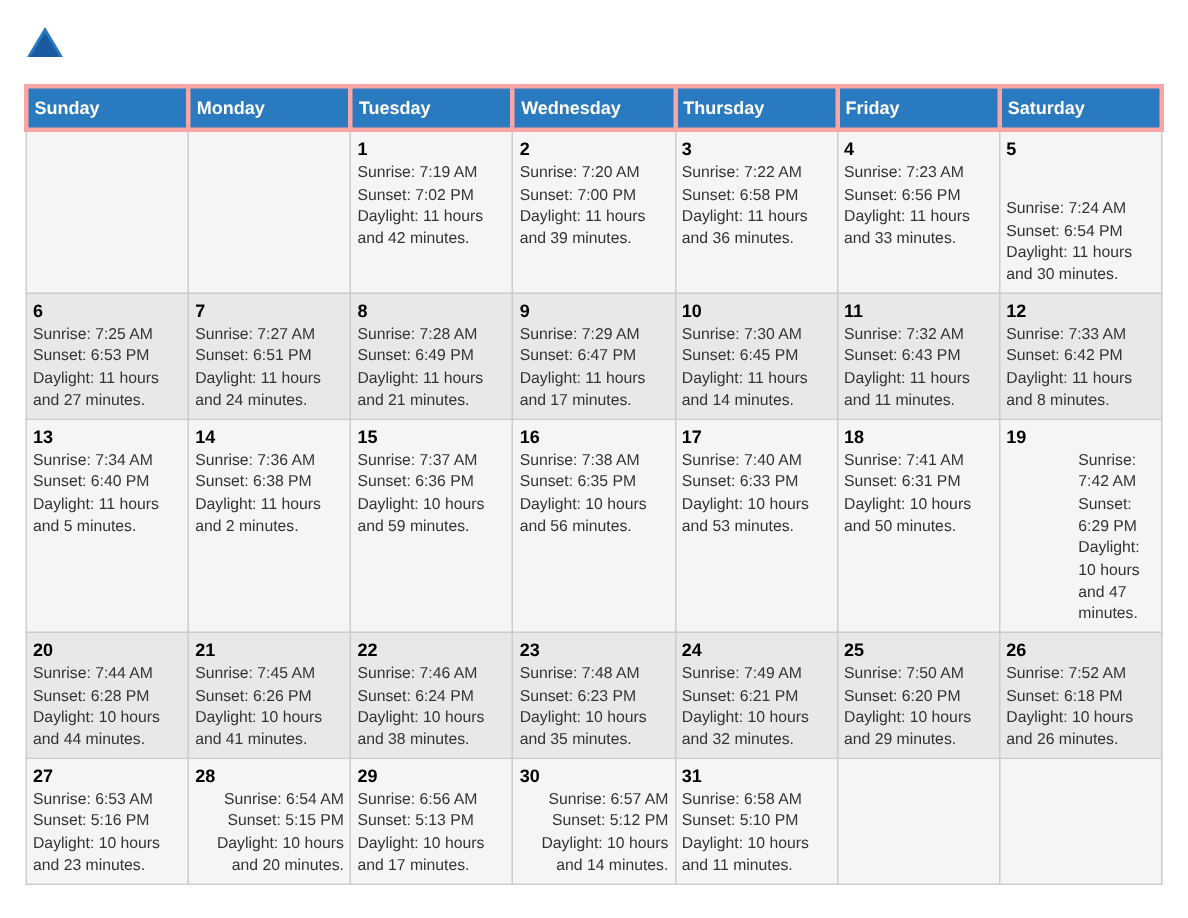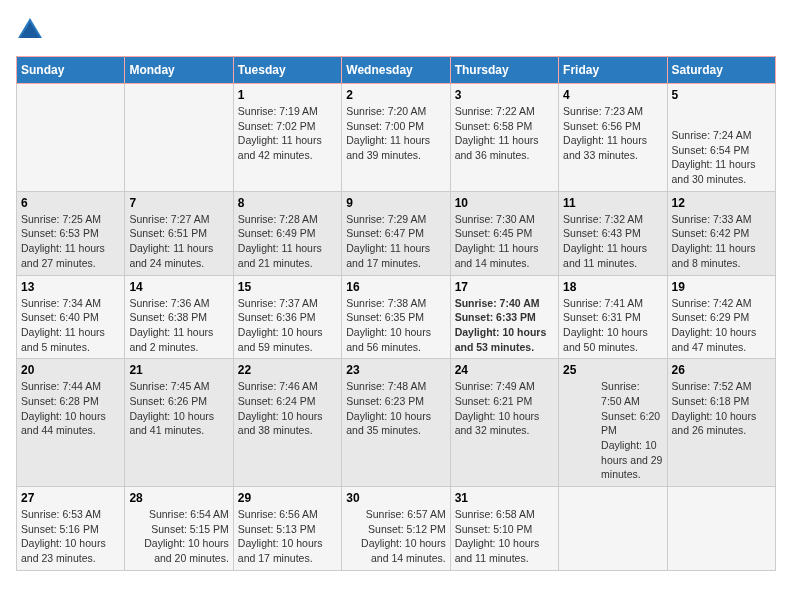--- a/index.html
+++ b/index.html
@@ -48,21 +48,21 @@
       width: 100%;
       border-collapse: collapse;
       font-size: 11px;
     }
     thead tr th {
       background: #2a7abf;
       color: #fff;
       padding: 6px 4px;
       text-align: left;
       font-size: 12px;
-      border: 1px solid #fca5a5;
+      border: 3px solid #fca5a5;
     }
     tbody tr {
       vertical-align: top;
     }
     tbody tr:nth-child(odd) {
       background: #f5f5f5;
     }
     tbody tr:nth-child(even) {
       background: #e8e8e8;
     }
@@ -215,33 +215,33 @@
 Daylight: 10 hours and 59 minutes.</div>
         </td>
         <td>
           <span class="day-number">16</span>
           <div class="day-info" style="white-space: pre-line;">Sunrise: 7:38 AM
 Sunset: 6:35 PM
 Daylight: 10 hours and 56 minutes.</div>
         </td>
         <td>
           <span class="day-number">17</span>
-          <div class="day-info" style="white-space: pre-line; font-weight: bold;">Sunrise: 7:40 AM
+          <div class="day-info" style="white-space: pre-line;">Sunrise: 7:40 AM
 Sunset: 6:33 PM
 Daylight: 10 hours and 53 minutes.</div>
         </td>
         <td>
           <span class="day-number">18</span>
           <div class="day-info" style="white-space: pre-line;">Sunrise: 7:41 AM
 Sunset: 6:31 PM
 Daylight: 10 hours and 50 minutes.</div>
         </td>
         <td>
           <span class="day-number">19</span>
-          <div class="day-info" style="white-space: pre-line;">Sunrise: 7:42 AM
+          <div class="day-info" style="white-space: pre-line; margin-left: 48px;">Sunrise: 7:42 AM
 Sunset: 6:29 PM
 Daylight: 10 hours and 47 minutes.</div>
         </td>
       </tr>
       <tr>
         <td>
           <span class="day-number">20</span>
           <div class="day-info" style="white-space: pre-line;">Sunrise: 7:44 AM
 Sunset: 6:28 PM
 Daylight: 10 hours and 44 minutes.</div>
@@ -265,21 +265,21 @@
 Daylight: 10 hours and 35 minutes.</div>
         </td>
         <td>
           <span class="day-number">24</span>
           <div class="day-info" style="white-space: pre-line;">Sunrise: 7:49 AM
 Sunset: 6:21 PM
 Daylight: 10 hours and 32 minutes.</div>
         </td>
         <td>
           <span class="day-number">25</span>
-          <div class="day-info" style="white-space: pre-line; margin-left: 38px;">Sunrise: 7:50 AM
+          <div class="day-info" style="white-space: pre-line;">Sunrise: 7:50 AM
 Sunset: 6:20 PM
 Daylight: 10 hours and 29 minutes.</div>
         </td>
         <td>
           <span class="day-number">26</span>
           <div class="day-info" style="white-space: pre-line;">Sunrise: 7:52 AM
 Sunset: 6:18 PM
 Daylight: 10 hours and 26 minutes.</div>
         </td>
       </tr>

